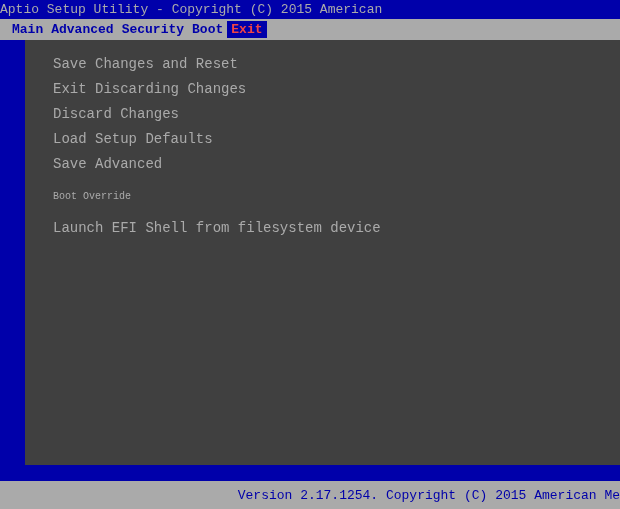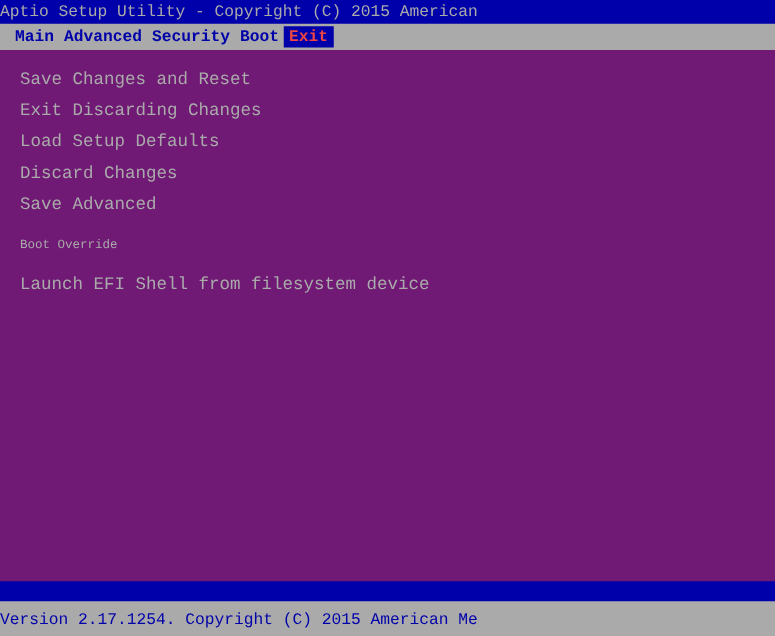--- a/index.html
+++ b/index.html
@@ -42,25 +42,26 @@
       padding: 1px 4px;
       font-weight: bold;
     }
 
     .menu-item.active {
       background: #0000aa;
       color: #ef4444;
     }
 
     #content-area {
-      background: #701a75;
+      background: #404040;
       color: #aaaaaa;
-      padding: 12px 16px;
+      padding: 12px 28px;
       flex: 1;
       height: calc(100% - 56px - 28px);
+      margin-left: 25px;
     }
 
     .menu-option {
       color: #aaaaaa;
       padding: 2px 0;
       cursor: pointer;
       font-size: 14px;
       line-height: 1.5;
     }
 
@@ -78,43 +79,43 @@
       left: 0;
       right: 0;
       background: #aaaaaa;
       color: #0000aa;
       text-align: center;
       padding: 4px 0;
       font-size: 13px;
       height: 28px;
       display: flex;
       align-items: center;
-      justify-content: flex-start;
+      justify-content: flex-end;
     }
   </style>
 </head>
 <body>
 
 <div id="title-bar">
   <span>Aptio Setup Utility - Copyright (C) 2015 American</span>
 </div>
 
 <div id="menu-bar">
   <span class="menu-item">Main</span>
   <span class="menu-item">Advanced</span>
   <span class="menu-item">Security</span>
   <span class="menu-item">Boot</span>
   <span class="menu-item active">Exit</span>
 </div>
 
 <div id="content-area">
   <div class="menu-option">Save Changes and Reset</div>
   <div class="menu-option">Exit Discarding Changes</div>
+  <div class="menu-option">Discard Changes</div>
   <div class="menu-option">Load Setup Defaults</div>
-  <div class="menu-option">Discard Changes</div>
   <div class="menu-option">Save Advanced</div>
 
   <div style="margin-top: 10px;">
     <div class="section-label">Boot Override</div>
   </div>
 
   <div style="margin-top: 10px;">
     <div class="menu-option">Launch EFI Shell from filesystem device</div>
   </div>
 </div>

